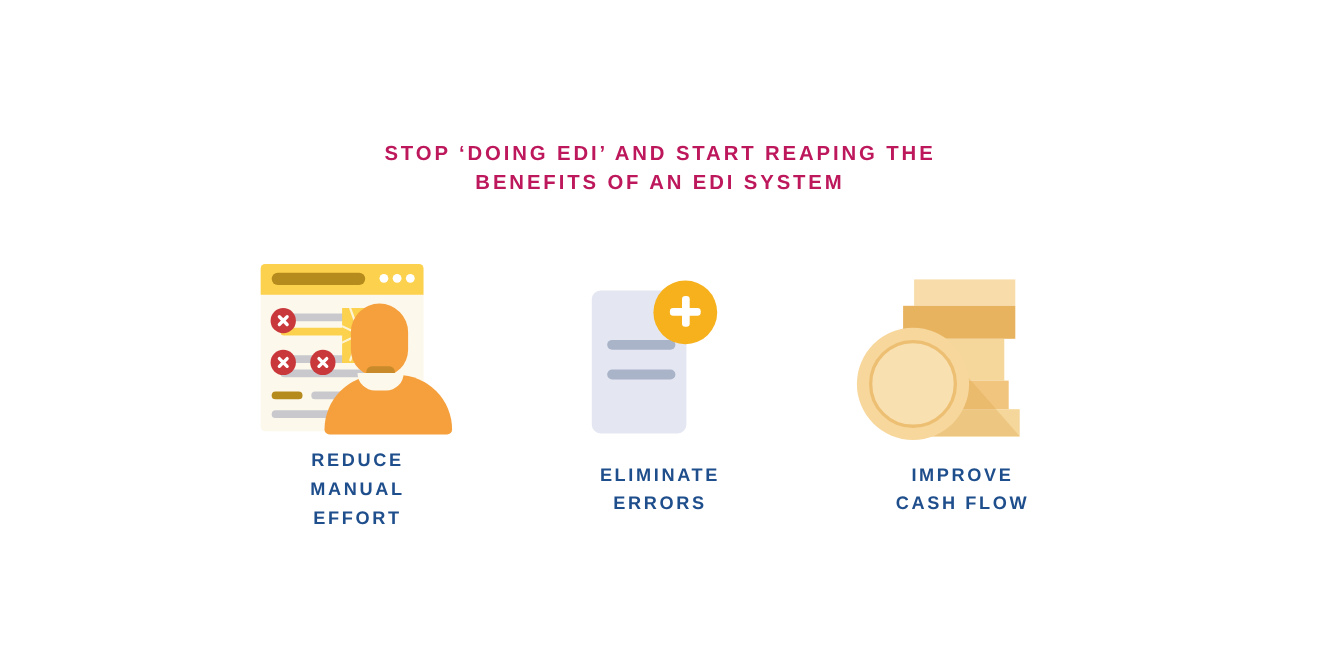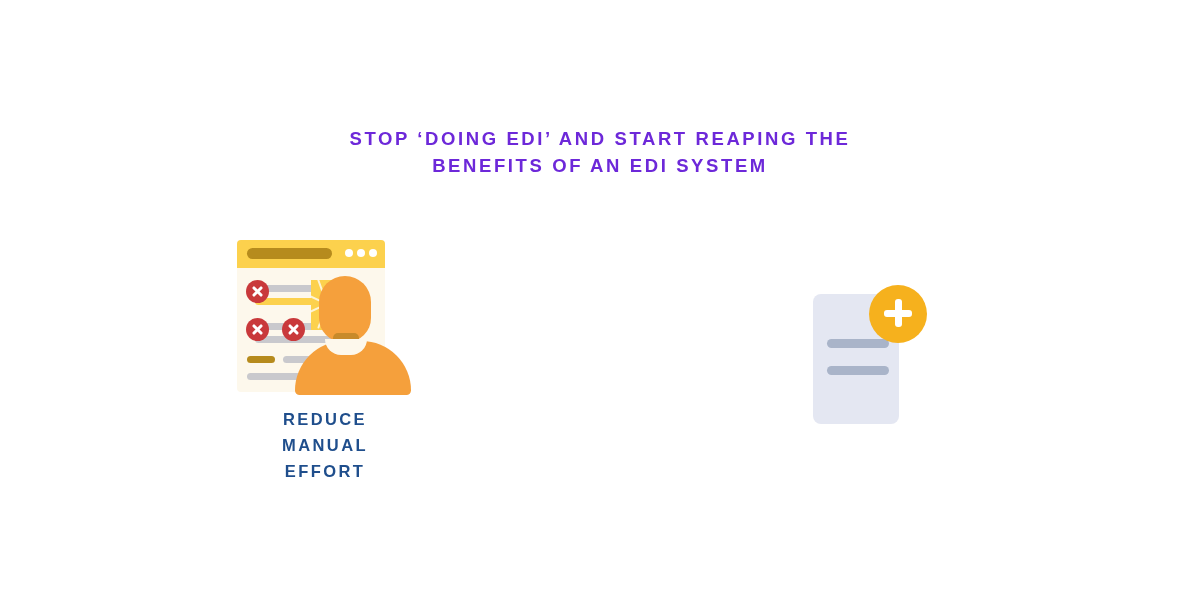--- a/index.html
+++ b/index.html
@@ -23,21 +23,21 @@
     background: #ffffff;
   }
 
   
   .headline {
     position: absolute;
     left: 0;
     top: 126px;
     width: 1200px;
     text-align: center;
-    color: #6d28d9;
+    color: #be185d;
     font-size: 18.5px;
     font-weight: bold;
     letter-spacing: 2.6px;
     line-height: 26.5px;
     text-transform: uppercase;
   }
   .headline-line { display: block; white-space: nowrap; }
 
   
   .columns {
@@ -334,17 +334,37 @@
 
     <div class="column">
       <div class="art art-doc">
         <div class="dc-page"></div>
         <div class="dc-line one"></div>
         <div class="dc-line two"></div>
         <div class="dc-badge"></div>
         <div class="dc-plus-h"></div>
         <div class="dc-plus-v"></div>
       </div>
+      <div class="caption">
+        <span class="caption-line">ELIMINATE</span>
+        <span class="caption-line">ERRORS</span>
+      </div>
     </div>
 
+    <div class="column">
+      <div class="art art-coins">
+        <div class="cn-slab cn-s1"></div>
+        <div class="cn-slab cn-s2"></div>
+        <div class="cn-slab cn-s3"></div>
+        <div class="cn-slab cn-s4"></div>
+        <div class="cn-slab cn-s5"></div>
+        <div class="cn-shadow"></div>
+        <div class="cn-coin"></div>
+        <div class="cn-coin-inner"></div>
+      </div>
+      <div class="caption">
+        <span class="caption-line">IMPROVE</span>
+        <span class="caption-line">CASH FLOW</span>
+      </div>
+    </div>
 
   </div>
 </div>
 
 </body></html>

